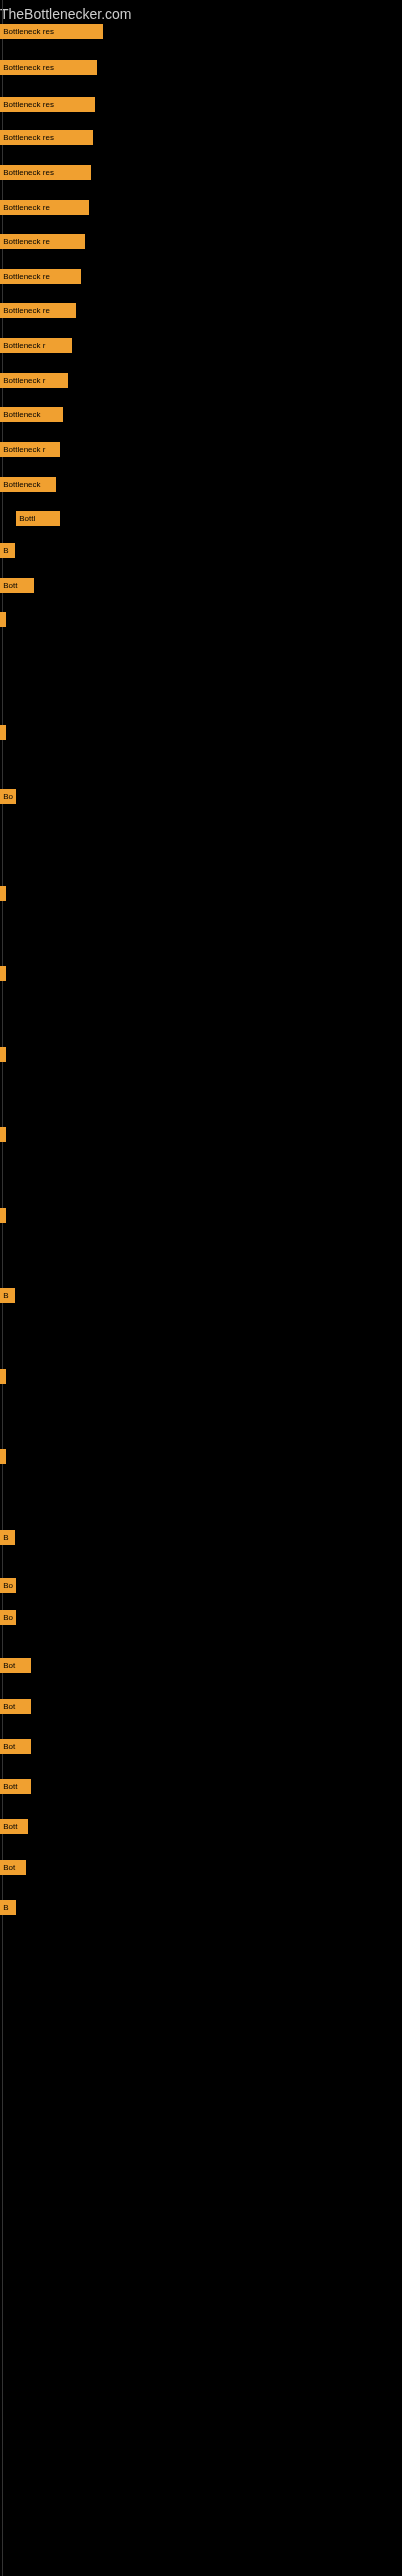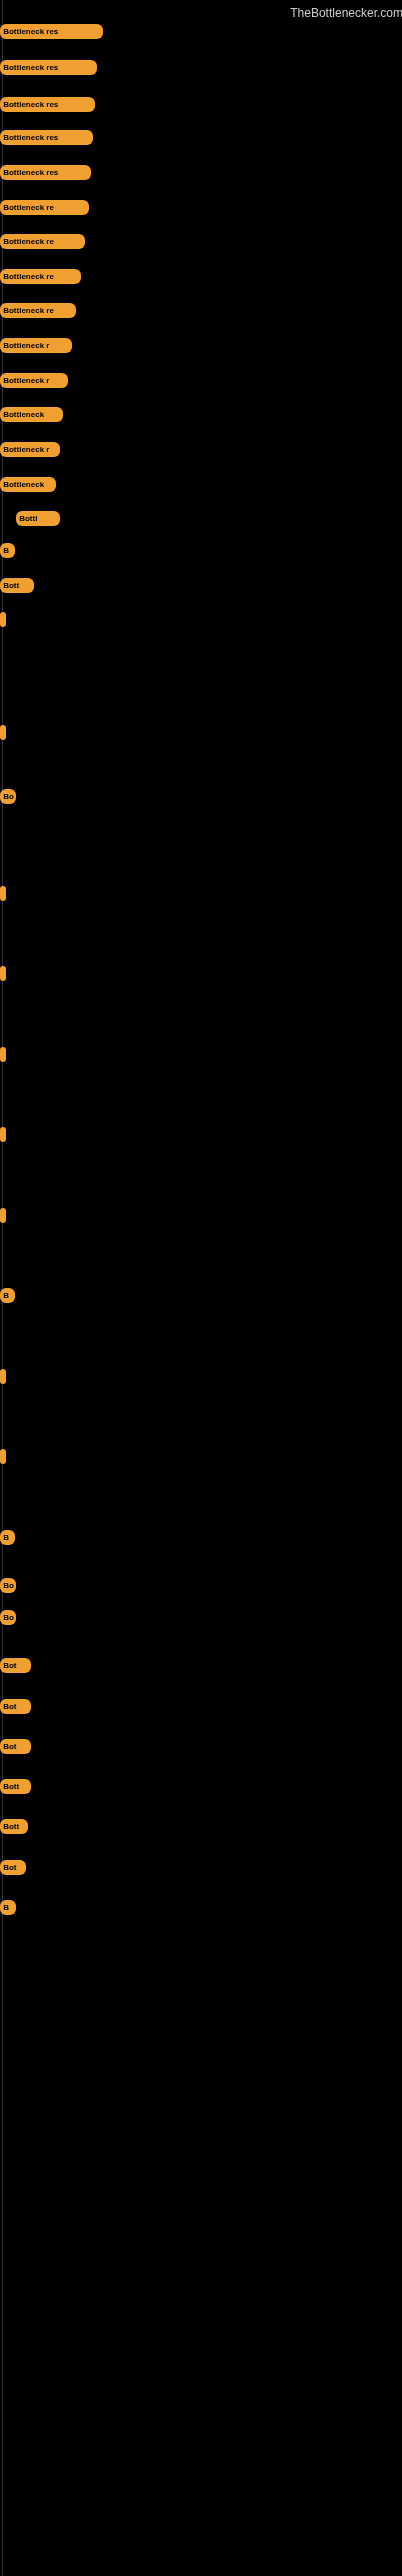--- a/index.html
+++ b/index.html
@@ -8,44 +8,43 @@
       box-sizing: border-box;
     }
     body {
       background-color: #000000;
       width: 403px;
       min-height: 2576px;
       font-family: Arial, sans-serif;
       position: relative;
     }
     #site-title {
-      text-align: right;
+      text-align: left;
       color: #cccccc;
-      font-size: 12px;
+      font-size: 14px;
       padding: 6.4px 0;
       width: 100%;
     }
     .bar-container {
       position: absolute;
       left: 0;
       display: flex;
       align-items: center;
     }
     .bar-label {
       background-color: #f0a030;
       color: #000;
       font-size: 8px;
-      font-weight: bold;
+      font-weight: normal;
       padding: 1.6px 3.2px;
       white-space: nowrap;
       overflow: hidden;
       height: 14.5px;
       display: flex;
       align-items: center;
-      border-radius: 6px;
     }
     .vertical-line {
       position: absolute;
       width: 0.8px;
       background-color: #333333;
       top: 0;
       bottom: 0;
     }
   </style>
 </head>

